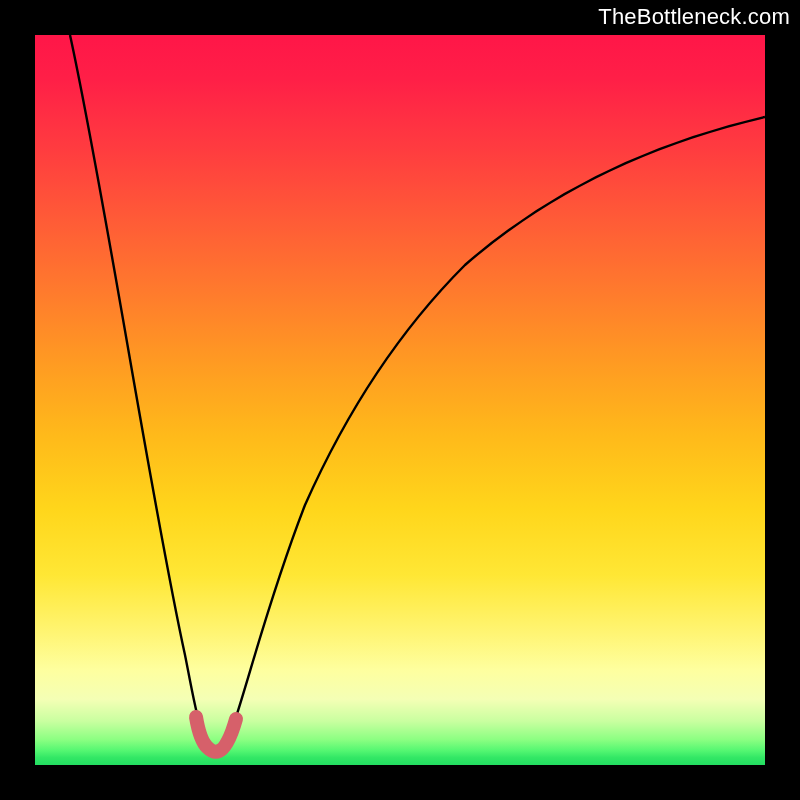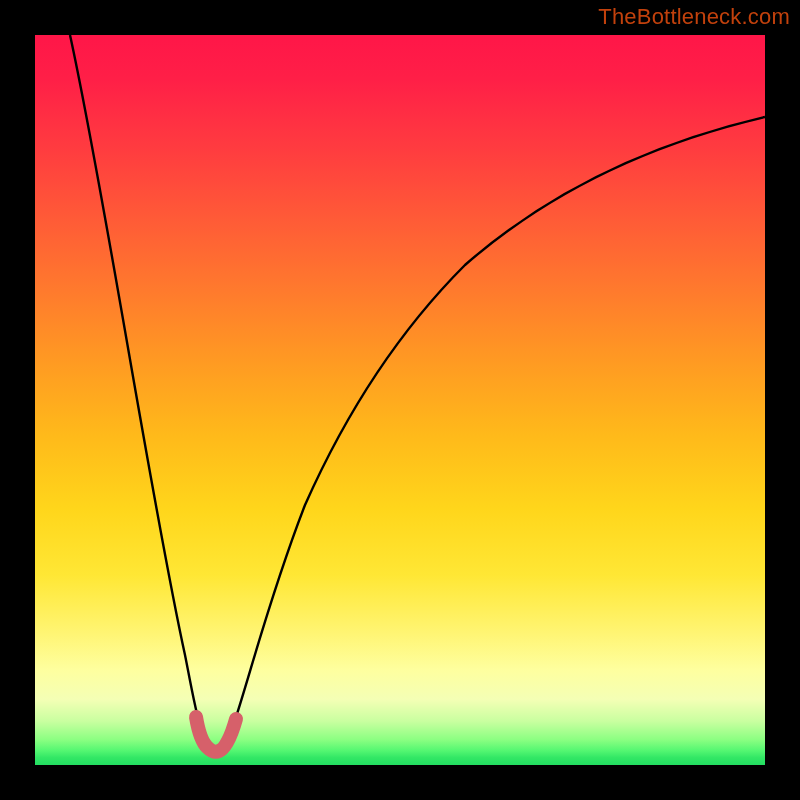--- a/index.html
+++ b/index.html
@@ -60,21 +60,21 @@
     width: 730px;
     height: 730px;
   }
   .attribution {
     position: absolute;
     top: 4px;
     right: 10px;
     font-family: Arial, Helvetica, sans-serif;
     font-size: 22px;
     font-weight: 500;
-    color: #c2410c;
+    color: #ffffff;
     letter-spacing: 0.2px;
   }
 </style>
 </head>
 <body>
 
 <div class="frame">
 
   <div class="plot">
     <div class="gradient"></div>

